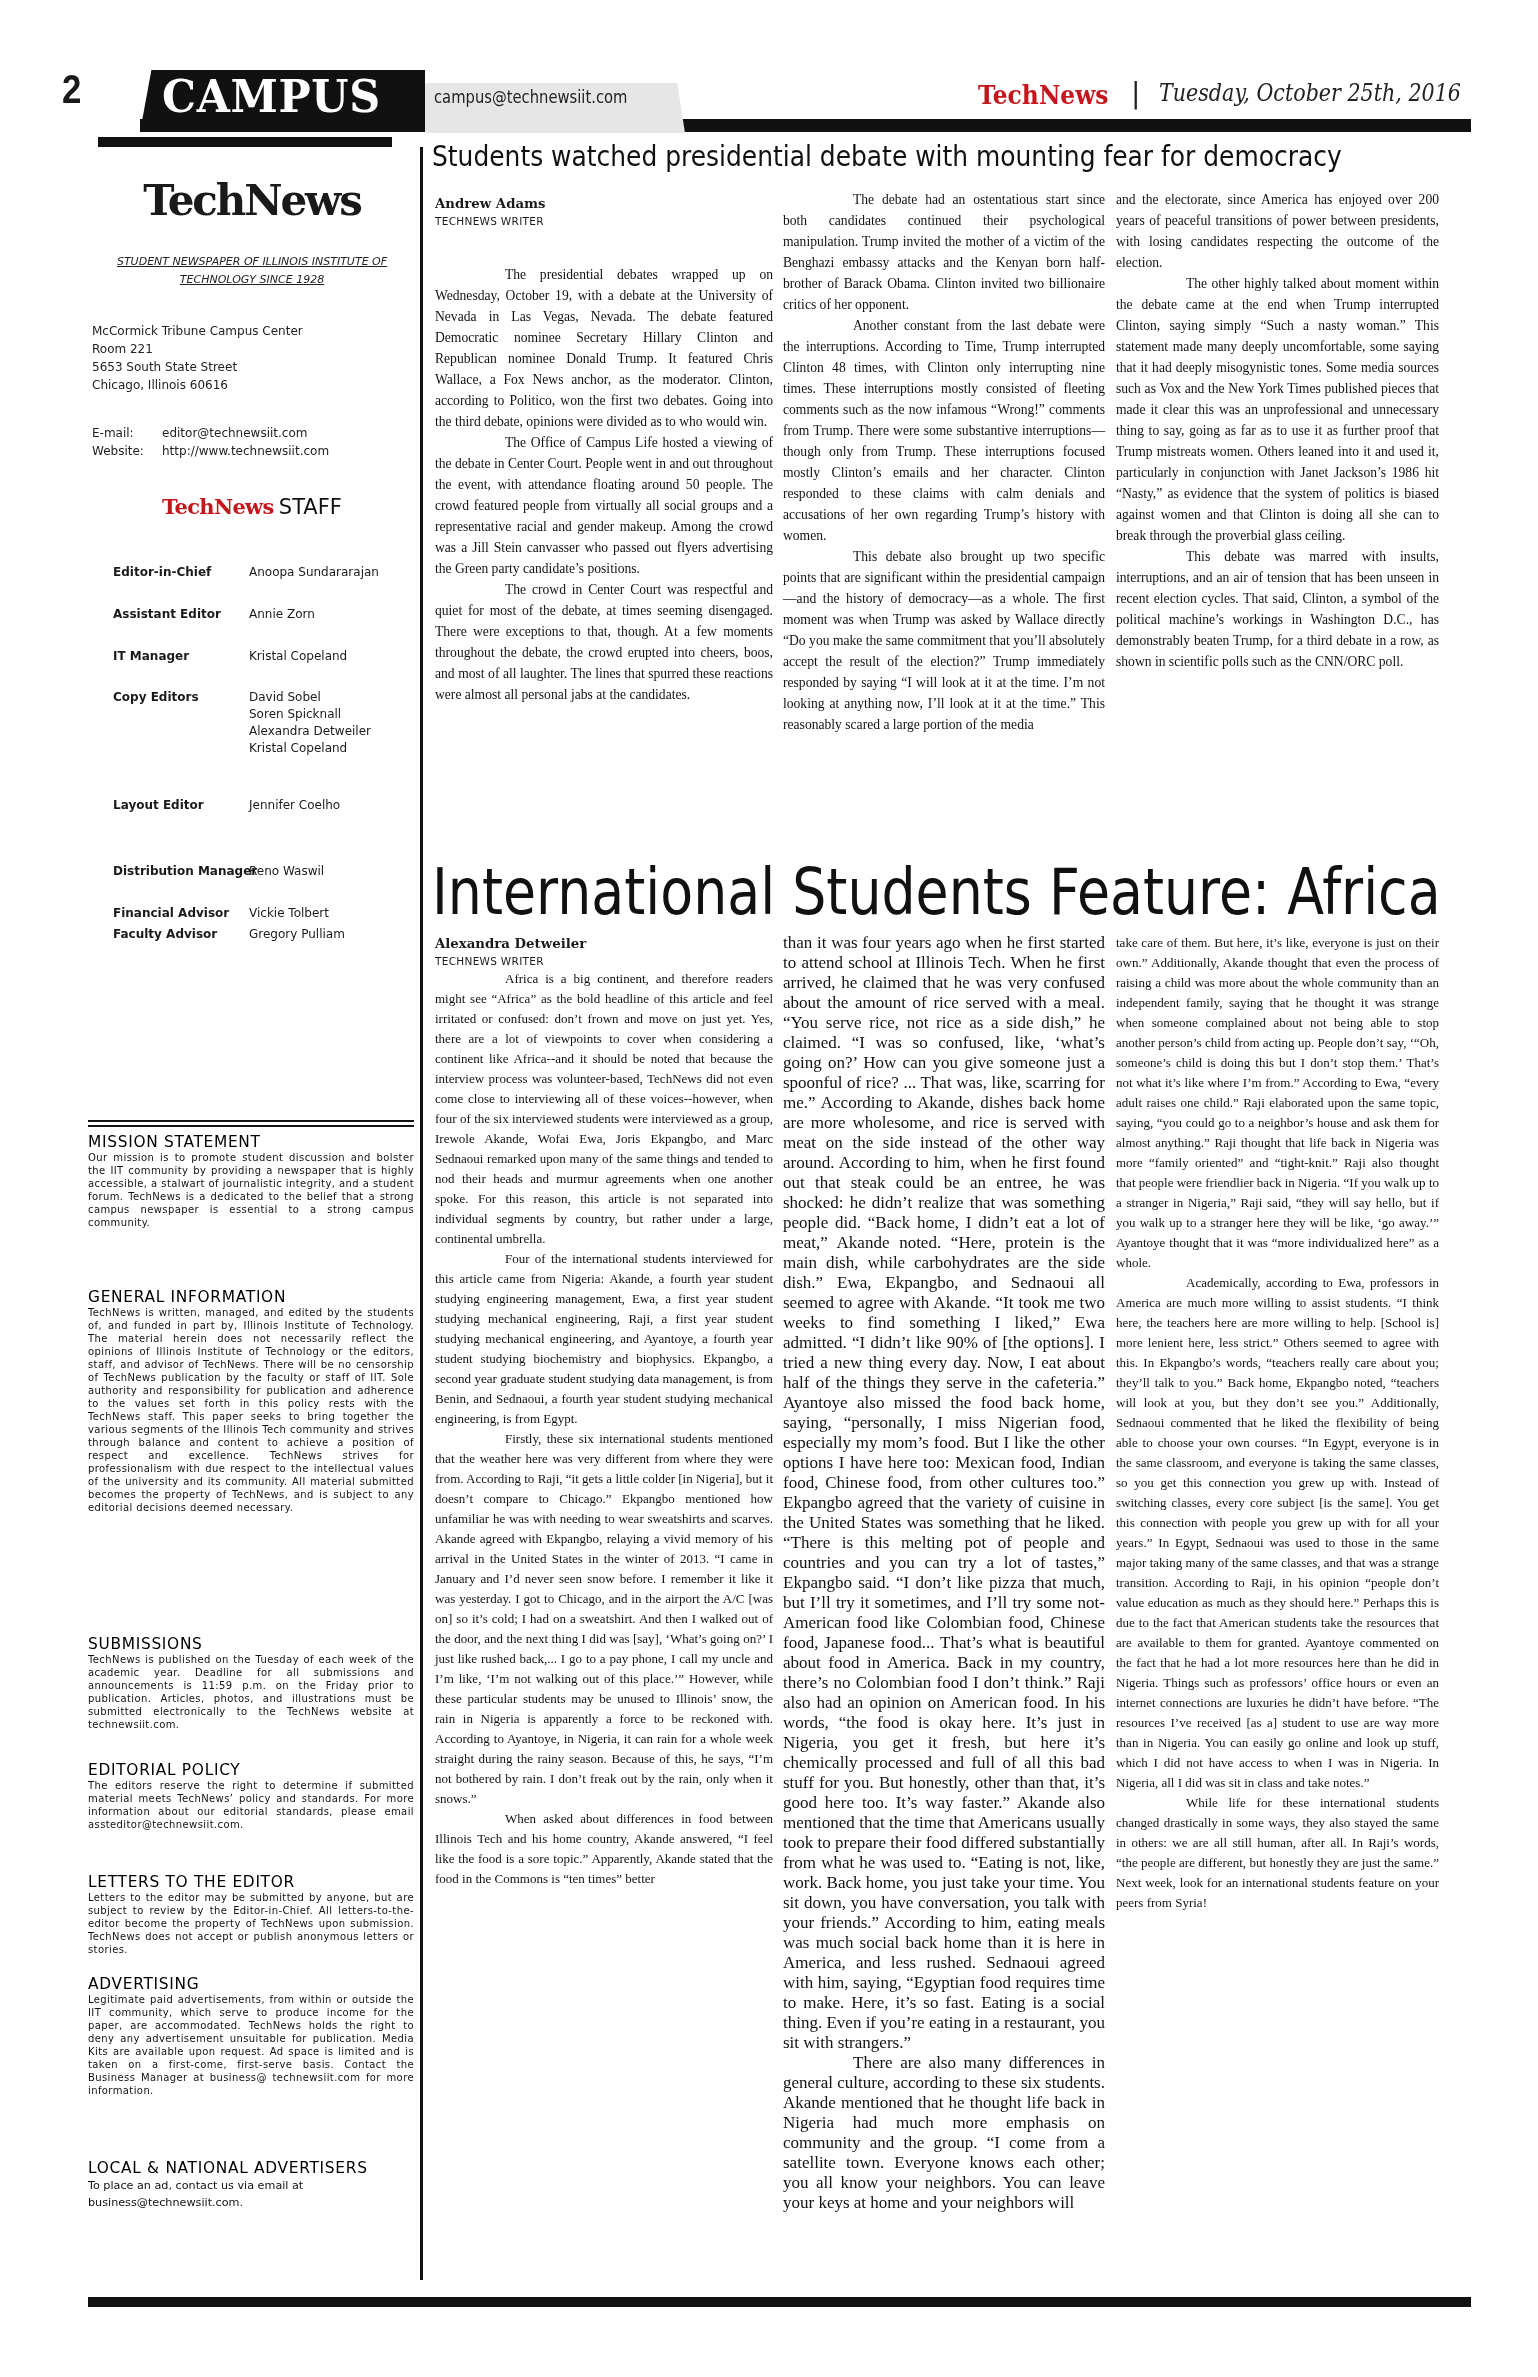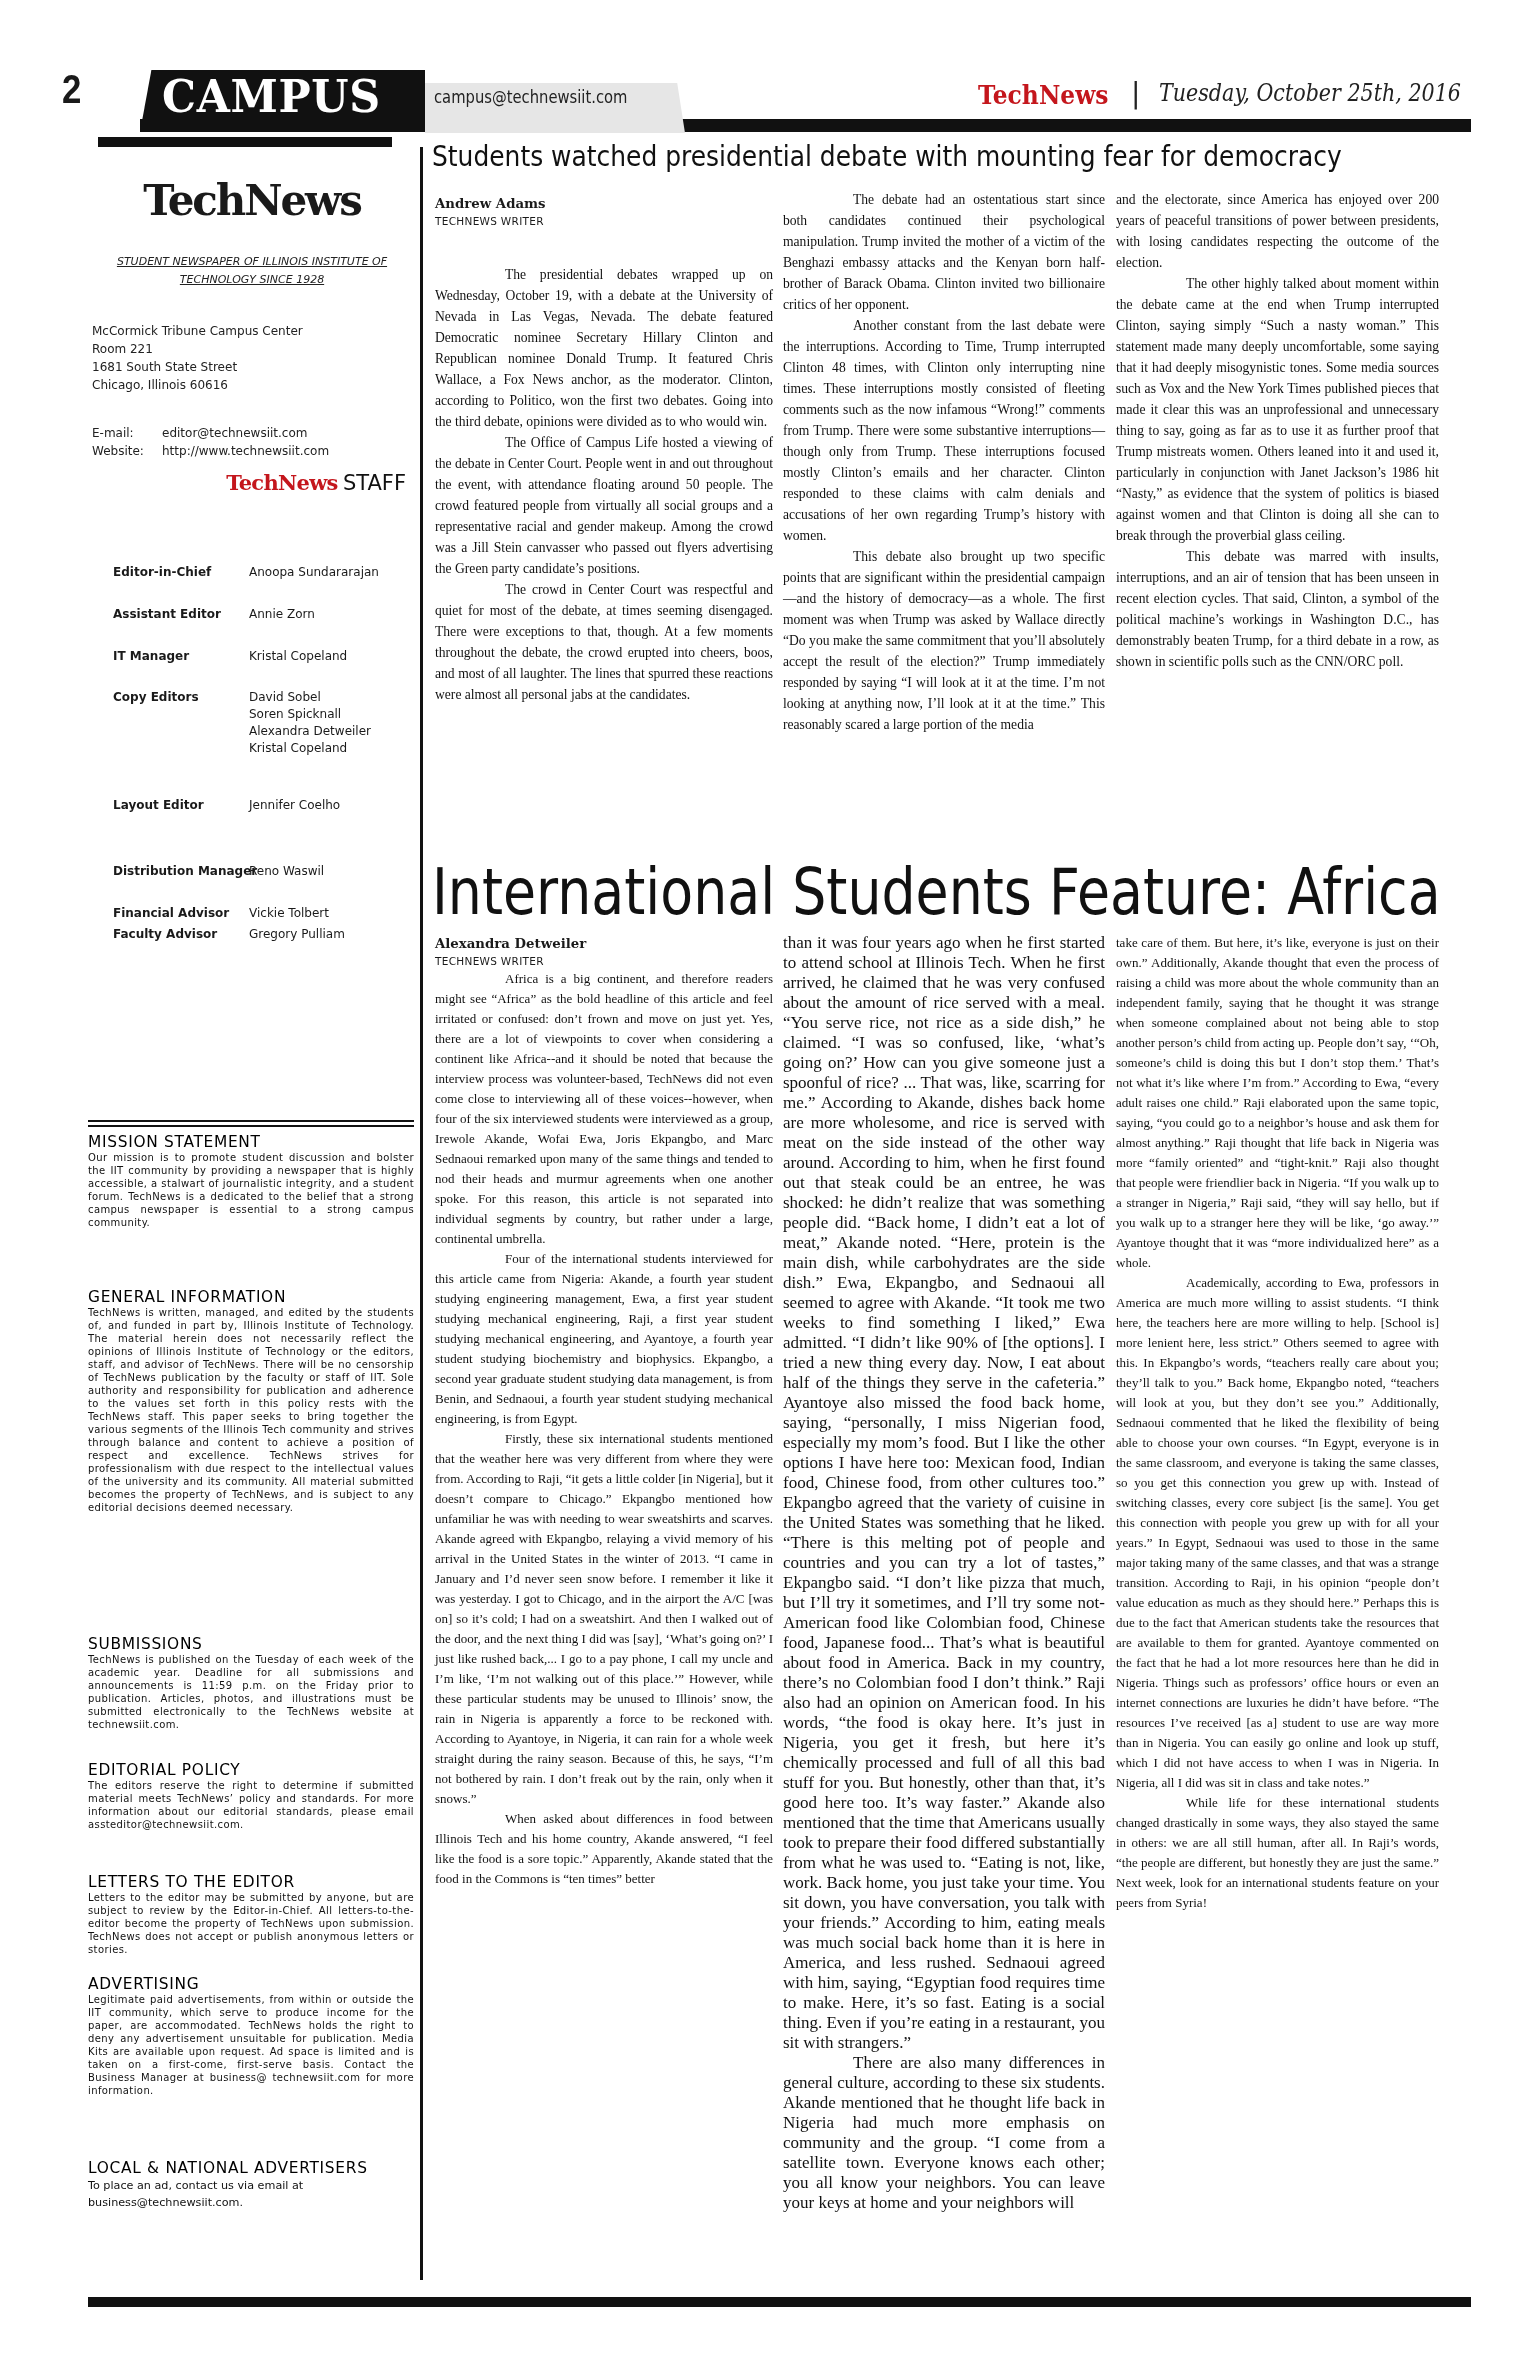--- a/index.html
+++ b/index.html
@@ -17,21 +17,21 @@
   .brand-sep { left: 1131px; top: 80px; font-family: "DejaVu Sans", sans-serif; font-size: 28px; line-height: 1; color: #222; }
   .issue-date { left: 1159px; top: 81px; font-family: "DejaVu Serif", serif; font-style: italic; font-size: 24px; line-height: 1; transform: scaleX(0.86); transform-origin: left; color: #222; }
 
   
   .side-rule { left: 98px; top: 137px; width: 294px; height: 9.8px; background: #111; }
   .masthead { left: 126px; top: 180px; width: 252px; text-align: center; font-family: "DejaVu Serif", serif; font-weight: bold; font-size: 42px; letter-spacing: -2.1px; line-height: 1; }
   .tagline { left: 98px; top: 253px; width: 308px; text-align: center; font-family: "DejaVu Sans", sans-serif; font-style: italic; font-size: 11px; line-height: 17.5px; color: #222; text-decoration: underline; }
   .address { left: 92px; top: 322px; font-family: "DejaVu Sans", sans-serif; font-size: 12px; line-height: 18px; color: #222; }
   .contact { left: 92px; top: 424px; font-family: "DejaVu Sans", sans-serif; font-size: 12px; line-height: 18px; color: #222; }
   .contact .lbl { display: inline-block; width: 70px; }
-  .staff-title { left: 98px; top: 472px; width: 308px; text-align: right; font-size: 21px; line-height: 1; }
+  .staff-title { left: 98px; top: 496px; width: 308px; text-align: center; font-size: 21px; line-height: 1; }
   .staff-title .red { font-family: "DejaVu Serif", serif; font-weight: bold; color: #c4161c; letter-spacing: -0.7px; }
   .staff-title .blk { font-family: "DejaVu Sans", sans-serif; color: #111; }
   .staff-row { left: 90px; font-family: "DejaVu Sans", sans-serif; font-size: 12px; line-height: 17px; }
   .staff-row .role { position: absolute; left: 0; width: 161px; font-weight: bold; white-space: nowrap; margin-left: 23px; }
   .staff-row .names { position: absolute; left: 159px; width: 182px; }
   .policy { left: 88px; width: 326px; font-family: "DejaVu Sans", sans-serif; }
   .policy .h { font-size: 15.4px; letter-spacing: 0.7px; line-height: 18px; color: #000000; }
   .policy .b { font-size: 10px; line-height: 13px; text-align: justify; letter-spacing: 0.4px; color: #111; }
   .side-rule-bottom { left: 88px; top: 1120px; width: 326px; height: 7px; border-top: 2.8px solid #111; border-bottom: 2.8px solid #111; box-sizing: border-box; }
 
@@ -60,21 +60,21 @@
 <div class="abs brand-right">TechNews</div>
 <div class="abs brand-sep">|</div>
 <div class="abs issue-date">Tuesday, October 25th, 2016</div>
 
 <div class="abs side-rule"></div>
 <div class="abs masthead">TechNews</div>
 <div class="abs tagline">STUDENT NEWSPAPER OF ILLINOIS INSTITUTE OF TECHNOLOGY SINCE 1928</div>
 <div class="abs address">
   <div>McCormick Tribune Campus Center</div>
   <div>Room 221</div>
-  <div>1681 South State Street</div>
+  <div>5653 South State Street</div>
   <div>Chicago, Illinois 60616</div>
 </div>
 <div class="abs contact">
   <div><span class="lbl">E-mail:</span><span>editor@technewsiit.com</span></div>
   <div><span class="lbl">Website:</span><span>http://www.technewsiit.com</span></div>
 </div>
 <div class="abs staff-title">
   <span class="red">TechNews</span>
   <span class="blk">STAFF</span>
 </div>

